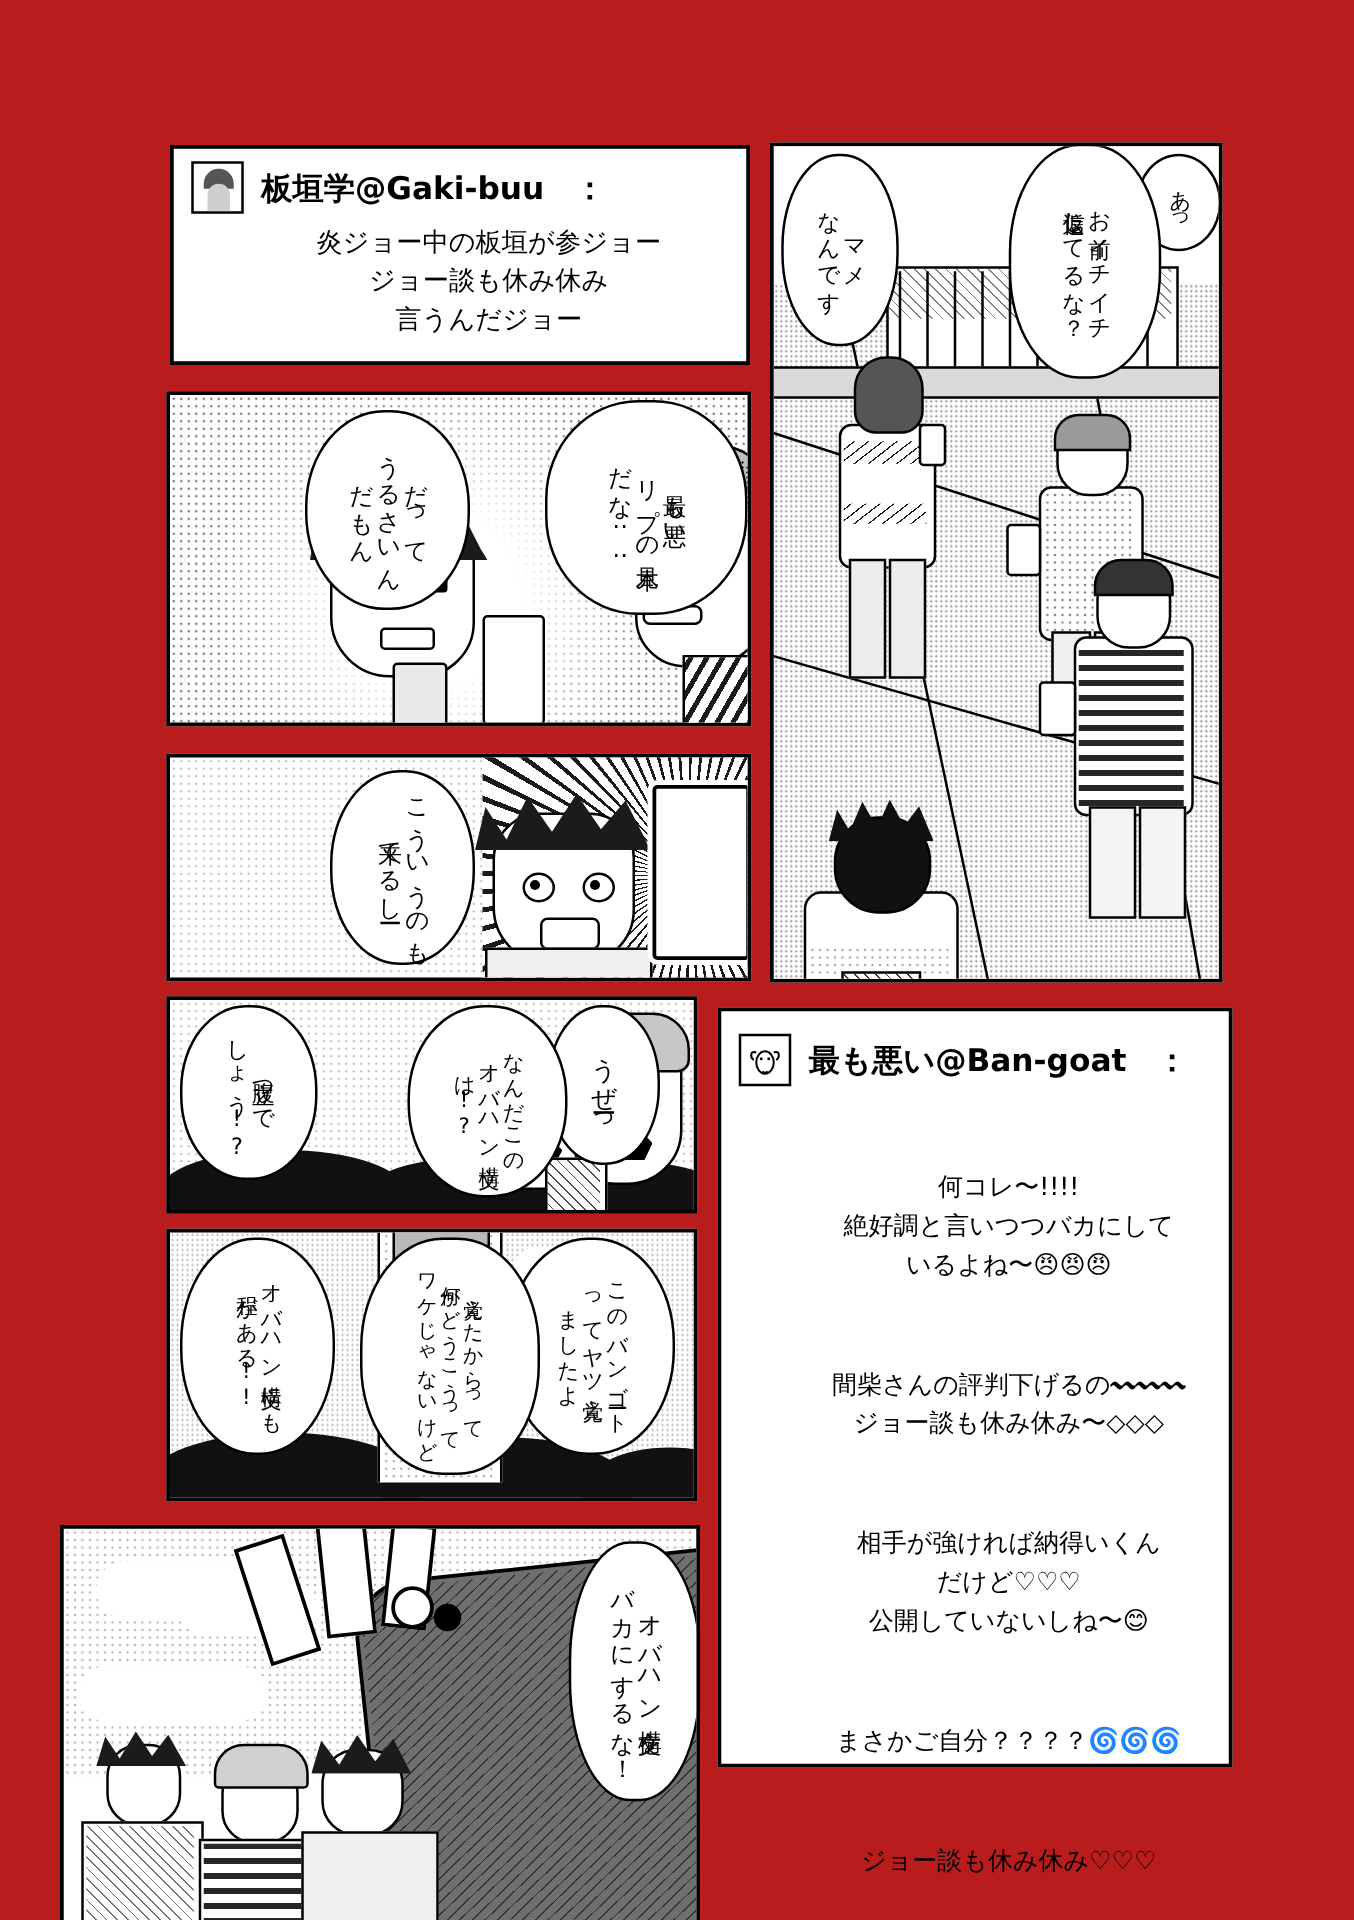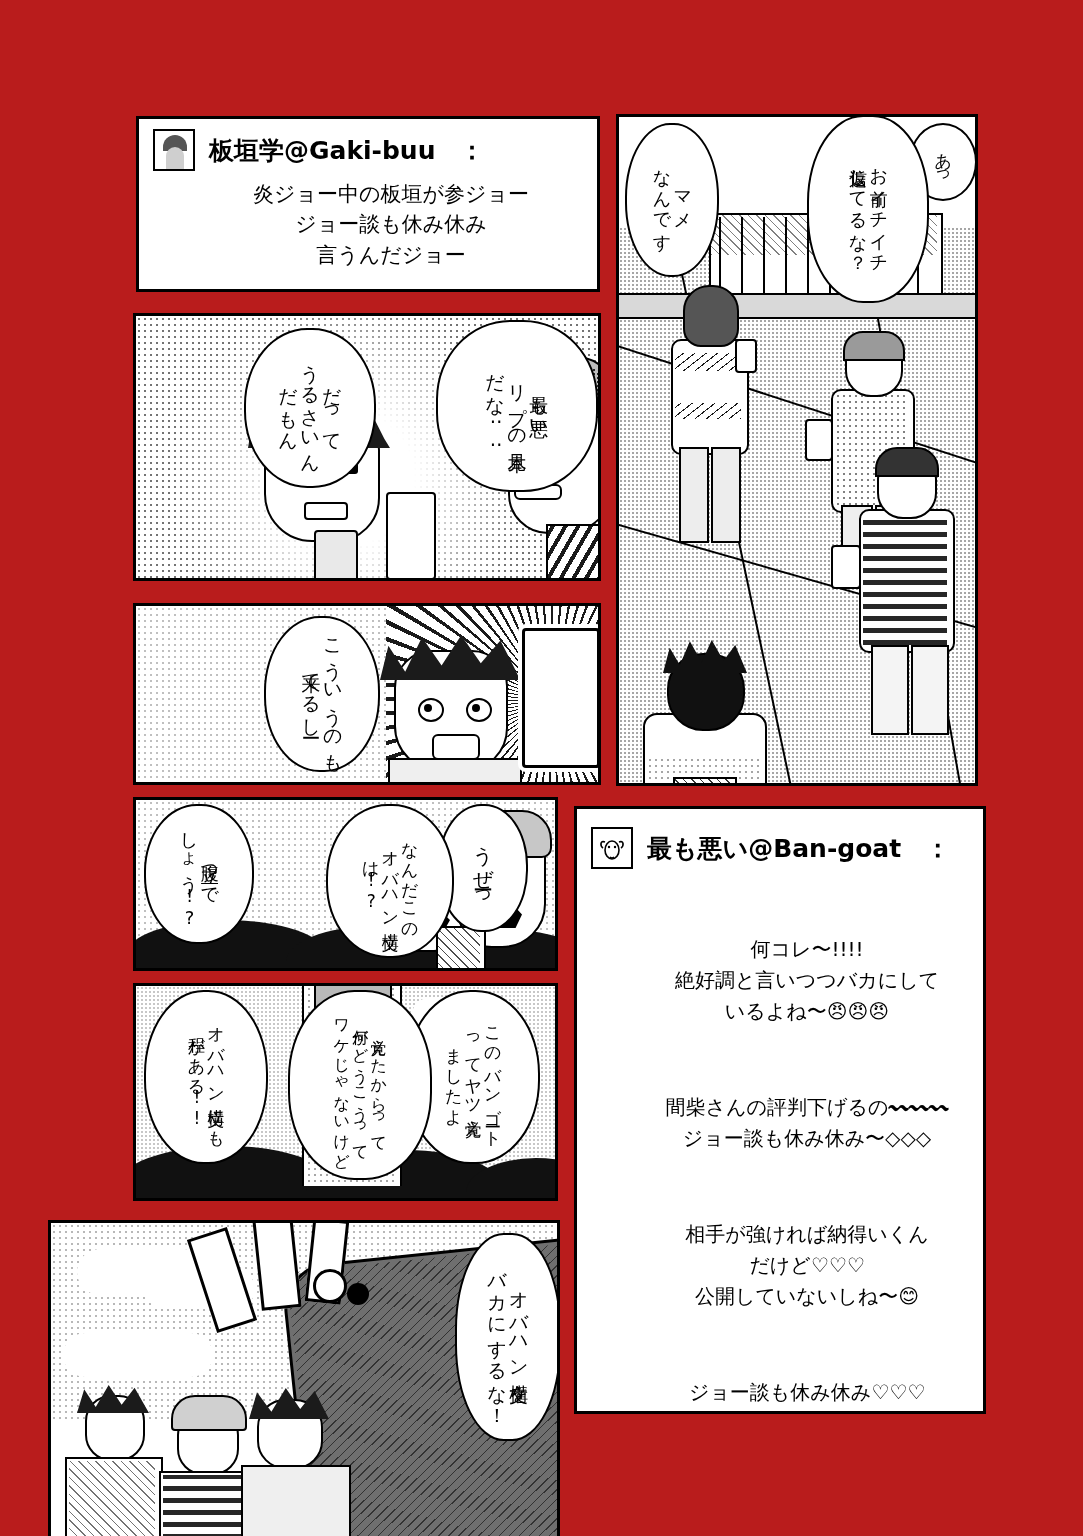--- a/index.html
+++ b/index.html
@@ -322,20 +322,21 @@
     </div>
     <div class="tweet-body big">
       <p>何コレ〜!!!!
 絶好調と言いつつバカにして
 いるよね〜😠😠😠</p>
       <p>間柴さんの評判下げるの〰〰〰
 ジョー談も休み休み〜◇◇◇</p>
       <p>相手が強ければ納得いくん
 だけど♡♡♡
 公開していないしね〜😊</p>
+      <p>まさかご自分？？？？🌀🌀🌀</p>
       <p>ジョー談も休み休み♡♡♡</p>
       
       
     </div>
   </div>
 
   <div class="footer-note"></div>
 </div>
 
 </body></html>

